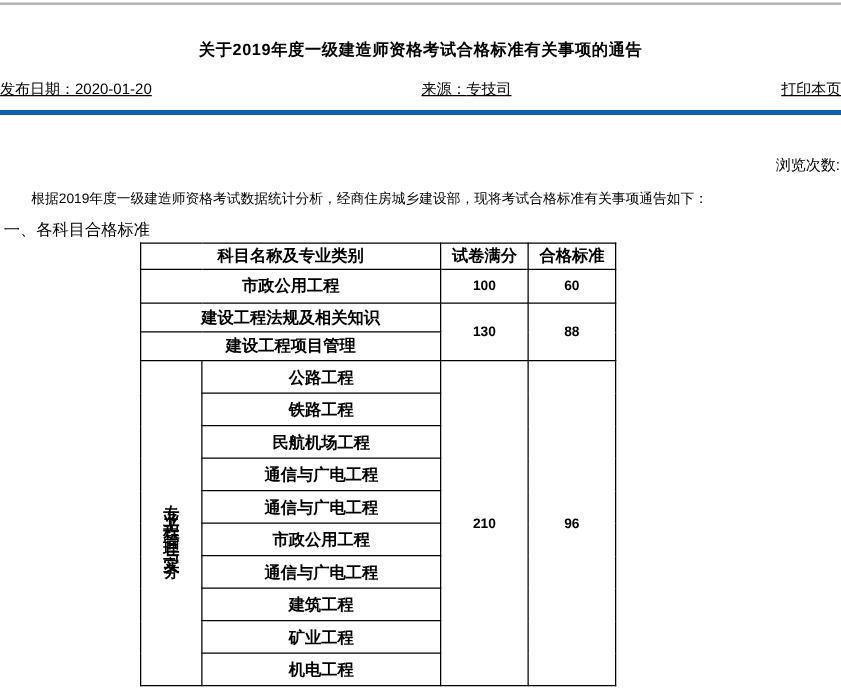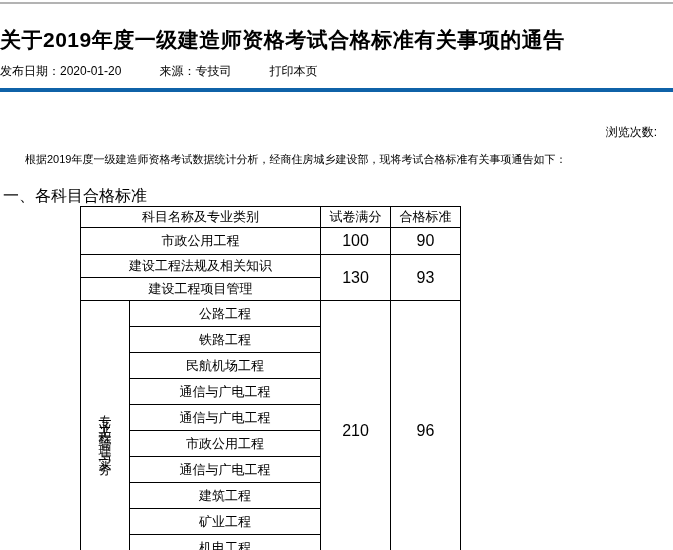--- a/index.html
+++ b/index.html
@@ -8,85 +8,87 @@
     background: #ffffff;
     font-family: "Liberation Sans", sans-serif;
     color: #000000;
     overflow: hidden;
   }
   .top-gray-line {
     height: 2px; background: #b3b3b3; margin-top: 2px;
   }
   .doc-title {
     margin-top: 24px;
-    text-align: left;
-    font-size: 21px;
+    text-align: center;
+    font-size: 13px;
     font-weight: bold;
     line-height: 24px;
     letter-spacing: 0.5px;
   }
   .meta-row {
     margin-top: 12px;
     display: flex;
-    justify-content: flex-start;
+    justify-content: space-between;
     align-items: center;
-    gap: 38px;
+    gap: 52px;
     font-size: 12px;
     line-height: 15px;
+    text-decoration: underline;
   }
   .meta-item { white-space: nowrap; }
   .print-link { cursor: pointer; }
   .blue-divider {
     margin-top: 9px;
     height: 4px;
     background: #0f62a8;
   }
   .view-count {
     margin-top: 33px;
     text-align: right;
     font-size: 12px;
     line-height: 14px;
-    padding-right: 16px;
+    padding-right: 1px;
     white-space: nowrap;
   }
   .intro-para {
     margin-top: 12px;
     padding: 0 3px;
     font-size: 11px;
     line-height: 17px;
     text-indent: 2em;
     white-space: nowrap;
   }
   .section-heading {
-    margin-top: 19px;
+    margin-top: 7px;
     padding-left: 3px;
-    font-size: 16px;
+    font-size: 13px;
     line-height: 17px;
   }
   table.score-table {
     margin-top: 2px;
-    margin-left: 80px;
+    margin-left: 112px;
     border-collapse: collapse;
     table-layout: fixed;
     width: 380px;
     font-size: 13px;
+    font-weight: bold;
   }
   table.score-table td {
     border: 1px solid #000000;
     text-align: center;
     vertical-align: middle;
     padding: 0;
     overflow: hidden;
   }
   .r-head td { height: 21px; }
   .r-econ td { height: 27px; }
   .r-law td  { height: 23px; }
   .r-mgmt td { height: 23px; }
   .r-spec td { height: 26px; }
-  td.num { font-size: 16px; }
+  td.num { font-size: 11px; }
   .group-vertical {
     writing-mode: vertical-lr;
     text-orientation: upright;
     letter-spacing: 6px;
     margin: 0 auto;
     line-height: 1;
     font-size: 13px;
   }
 </style>
 </head>
@@ -119,26 +121,26 @@
   </colgroup>
   <tbody>
       <tr class="r-head">
     <td colspan="2">科目名称及专业类别</td>
     <td>试卷满分</td>
     <td>合格标准</td>
   </tr>
   <tr class="r-econ">
     <td colspan="2">市政公用工程</td>
     <td class="num">100</td>
-    <td class="num">90</td>
+    <td class="num">60</td>
   </tr>
   <tr class="r-law">
     <td colspan="2">建设工程法规及相关知识</td>
     <td class="num" rowspan="2">130</td>
-    <td class="num" rowspan="2">93</td>
+    <td class="num" rowspan="2">88</td>
   </tr>
   <tr class="r-mgmt">
     <td colspan="2">建设工程项目管理</td>
   </tr>
   <tr class="r-spec">
     <td rowspan="10">
           <div class="group-vertical">专业工程管理与实务</div>
         </td>
     <td>公路工程</td>
     <td class="num" rowspan="10">210</td>

